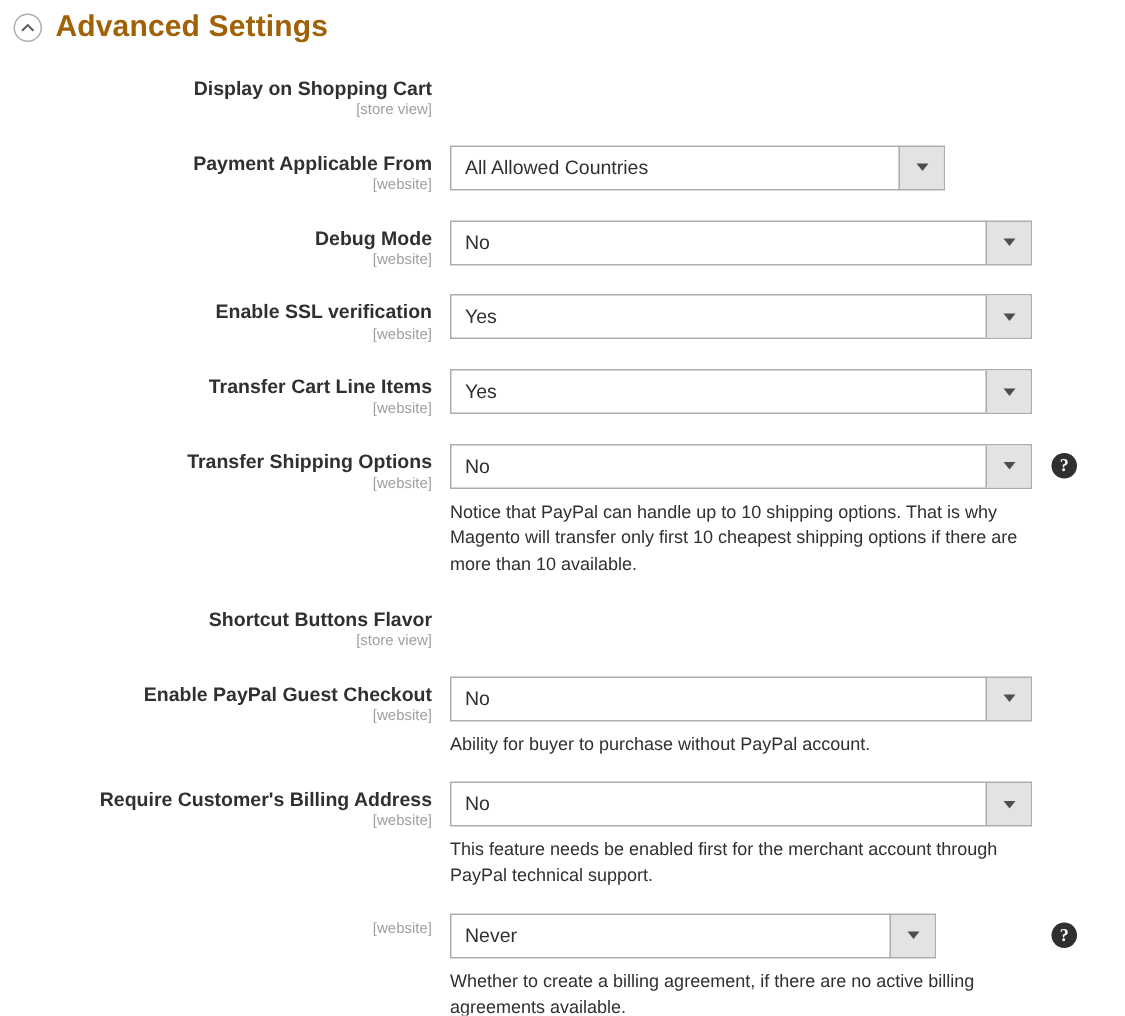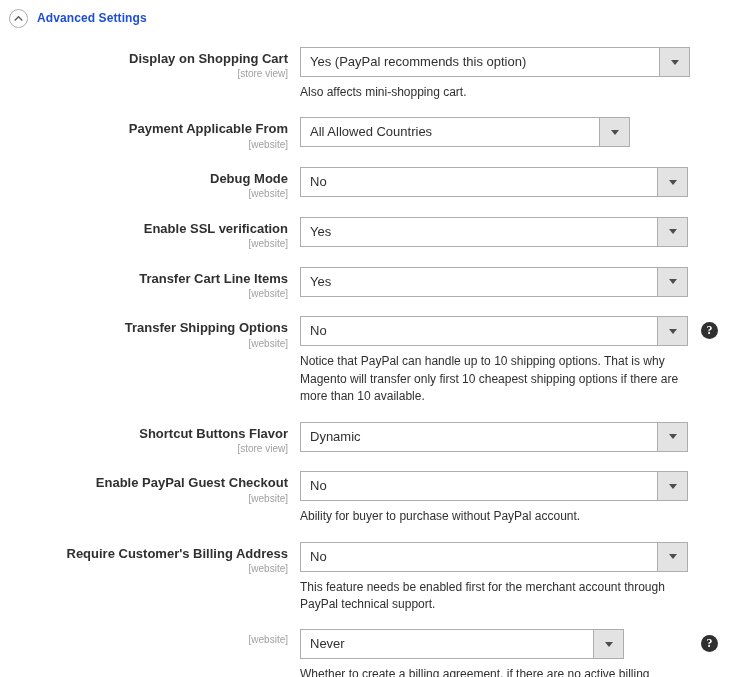--- a/index.html
+++ b/index.html
@@ -27,23 +27,23 @@
     width: 19px; height: 19px;
     border: 1px solid #adadad;
     border-radius: 50%;
     display: flex;
     align-items: center;
     justify-content: center;
     flex: 0 0 auto;
   }
   .collapse-icon svg { display: block; }
   .section-title {
-    font-size: 12px;
+    font-size: 20px;
     font-weight: bold;
-    color: #1d4ed8;
+    color: #a16207;
     letter-spacing: .1px;
     white-space: nowrap;
   }
 
   
   .form {
     padding-top: 17px;
   }
   .field-row {
     display: flex;
@@ -154,31 +154,20 @@
   </span>
   <span class="section-title">Advanced Settings</span>
 </div>
 
 <div class="form" id="form-root">
     <div class="field-row">
       <div class="label-col">
         <span class="field-label">Display on Shopping Cart</span>
         <span class="field-scope">[store view]</span>
       </div>
-      <div class="control-col">
-        <div class="control-stack">
-          <div class="select" style="width: 390px;">
-            <span class="select-value">Yes (PayPal recommends this option)</span>
-            <span class="select-arrow">
-              <i></i>
-            </span>
-          </div>
-          <div class="note">Also affects mini-shopping cart.</div>
-        </div>
-      </div>
     </div>
     <div class="field-row">
       <div class="label-col">
         <span class="field-label">Payment Applicable From</span>
         <span class="field-scope">[website]</span>
       </div>
       <div class="control-col">
         <div class="control-stack">
           <div class="select" style="width: 330px;">
             <span class="select-value">All Allowed Countries</span>
@@ -253,30 +242,20 @@
           <div class="note">Notice that PayPal can handle up to 10 shipping options. That is why Magento will transfer only first 10 cheapest shipping options if there are more than 10 available.</div>
         </div>
         <span class="tooltip-icon">?</span>
       </div>
     </div>
     <div class="field-row">
       <div class="label-col">
         <span class="field-label">Shortcut Buttons Flavor</span>
         <span class="field-scope">[store view]</span>
       </div>
-      <div class="control-col">
-        <div class="control-stack">
-          <div class="select" style="width: 388px;">
-            <span class="select-value">Dynamic</span>
-            <span class="select-arrow">
-              <i></i>
-            </span>
-          </div>
-        </div>
-      </div>
     </div>
     <div class="field-row">
       <div class="label-col">
         <span class="field-label">Enable PayPal Guest Checkout</span>
         <span class="field-scope">[website]</span>
       </div>
       <div class="control-col">
         <div class="control-stack">
           <div class="select" style="width: 388px;">
             <span class="select-value">No</span>

